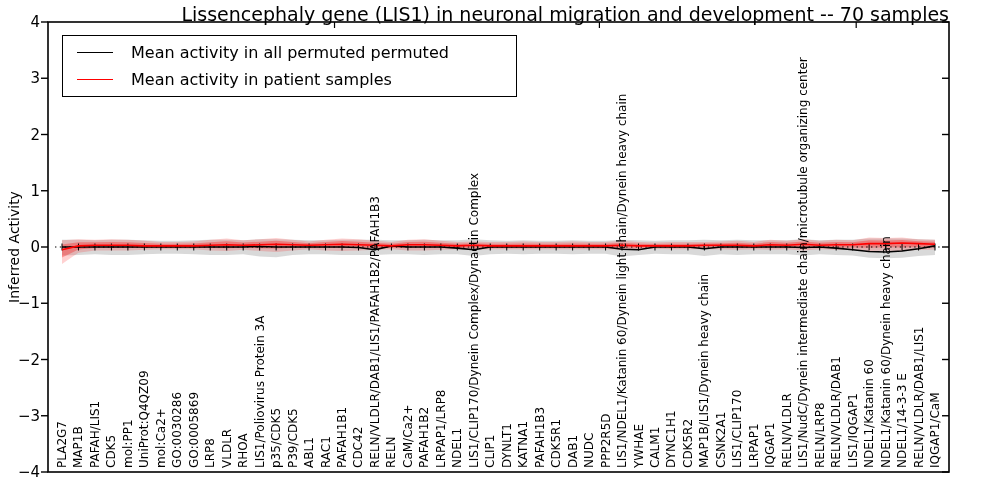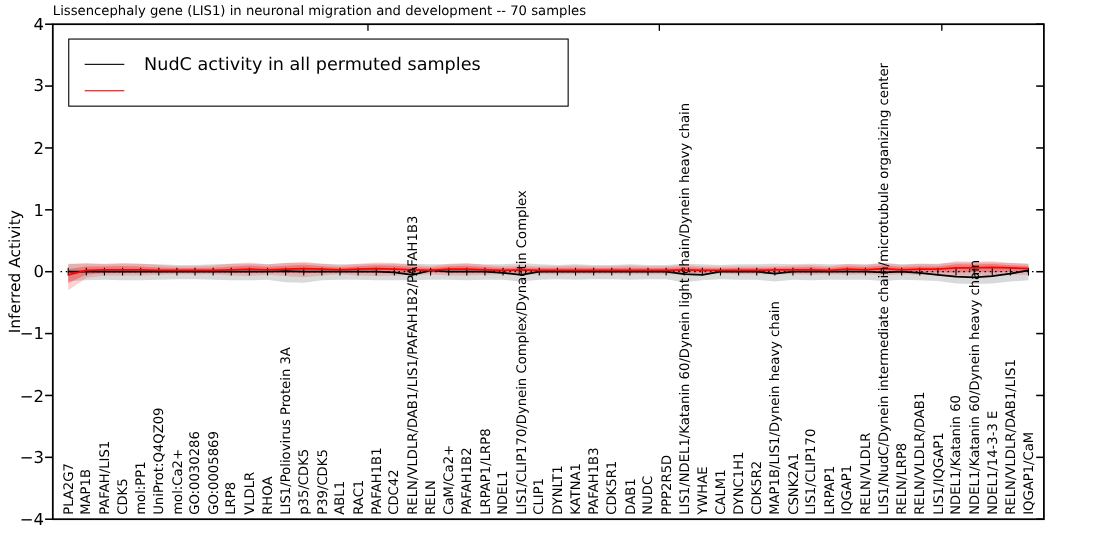--- a/index.html
+++ b/index.html
@@ -1,22 +1,22 @@
 <!DOCTYPE html>
 <html><head>
 <meta charset="utf-8">
 <style>
   html,body{margin:0;padding:0;background:#ffffff;}
   #canvas{
     position:relative;width:1000px;height:500px;background:#ffffff;
     font-family:"DejaVu Sans",sans-serif;overflow:hidden;
   }
   .title{
-    position:absolute;left:48px;top:3px;width:901px;text-align:left;
-    font-size:12px;color:#000;white-space:nowrap;
+    position:absolute;left:48px;top:3px;width:901px;text-align:right;
+    font-size:19px;color:#000;white-space:nowrap;
   }
   .ylabel{
     position:absolute;left:14px;top:247px;
     transform:translate(-50%,-50%) rotate(-90deg);
     font-size:14px;color:#000;white-space:nowrap;
   }
   .xlabel{
     position:absolute;left:48px;top:476px;width:901px;text-align:center;
     font-size:13.5px;color:#000;
   }
@@ -195,19 +195,20 @@
       <div class="xtick" style="left: 862.113px; top: 468px;">NDEL1/Katanin 60</div>
       <div class="xtick" style="left: 878.585px; top: 468px;">NDEL1/Katanin 60/Dynein heavy chain</div>
       <div class="xtick" style="left: 895.057px; top: 468px;">NDEL1/14-3-3 E</div>
       <div class="xtick" style="left: 911.528px; top: 468px;">RELN/VLDLR/DAB1/LIS1</div>
       <div class="xtick" style="left: 928px; top: 468px;">IQGAP1/CaM</div>
     </div>
 
   <div class="legend">
     <div class="legend-row">
       <span class="legend-line" id="legend-line-0" style="border-top-color: rgb(0, 0, 0);"></span>
-      <span class="legend-label">NudC activity in all permuted samples</span>
+      <span class="legend-label">Mean activity in all permuted permuted</span>
     </div>
     <div class="legend-row">
       <span class="legend-line" id="legend-line-1" style="border-top-color: rgb(255, 0, 0);"></span>
+      <span class="legend-label">Mean activity in patient samples</span>
     </div>
   </div>
 </div>
 
 </body></html>

